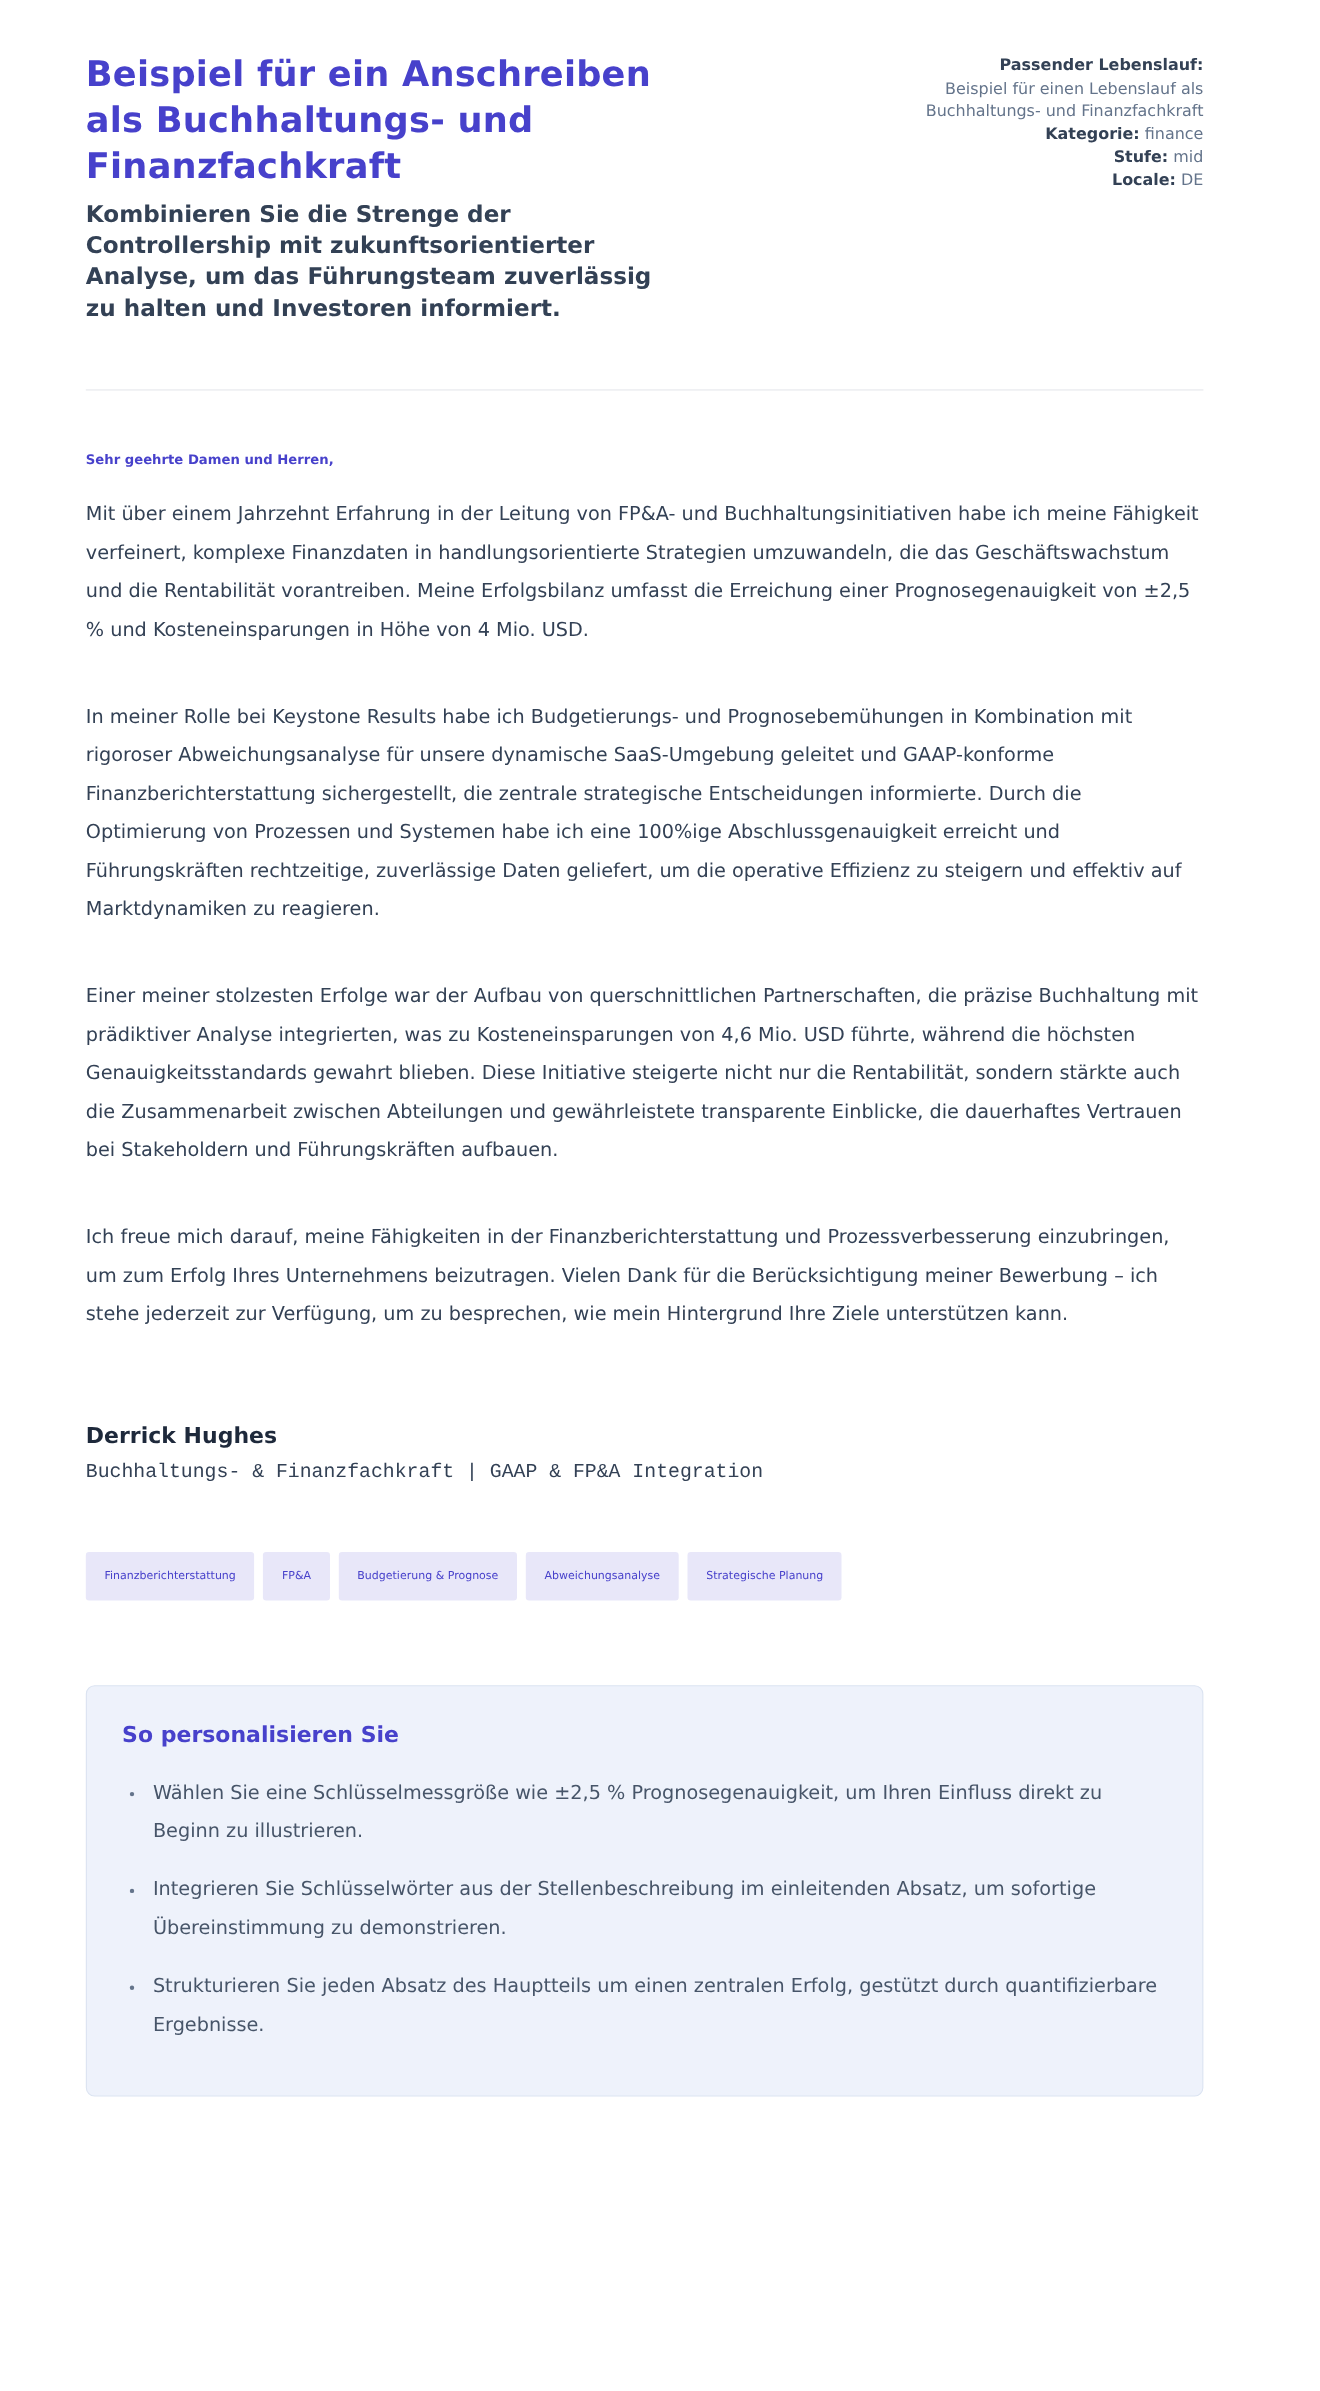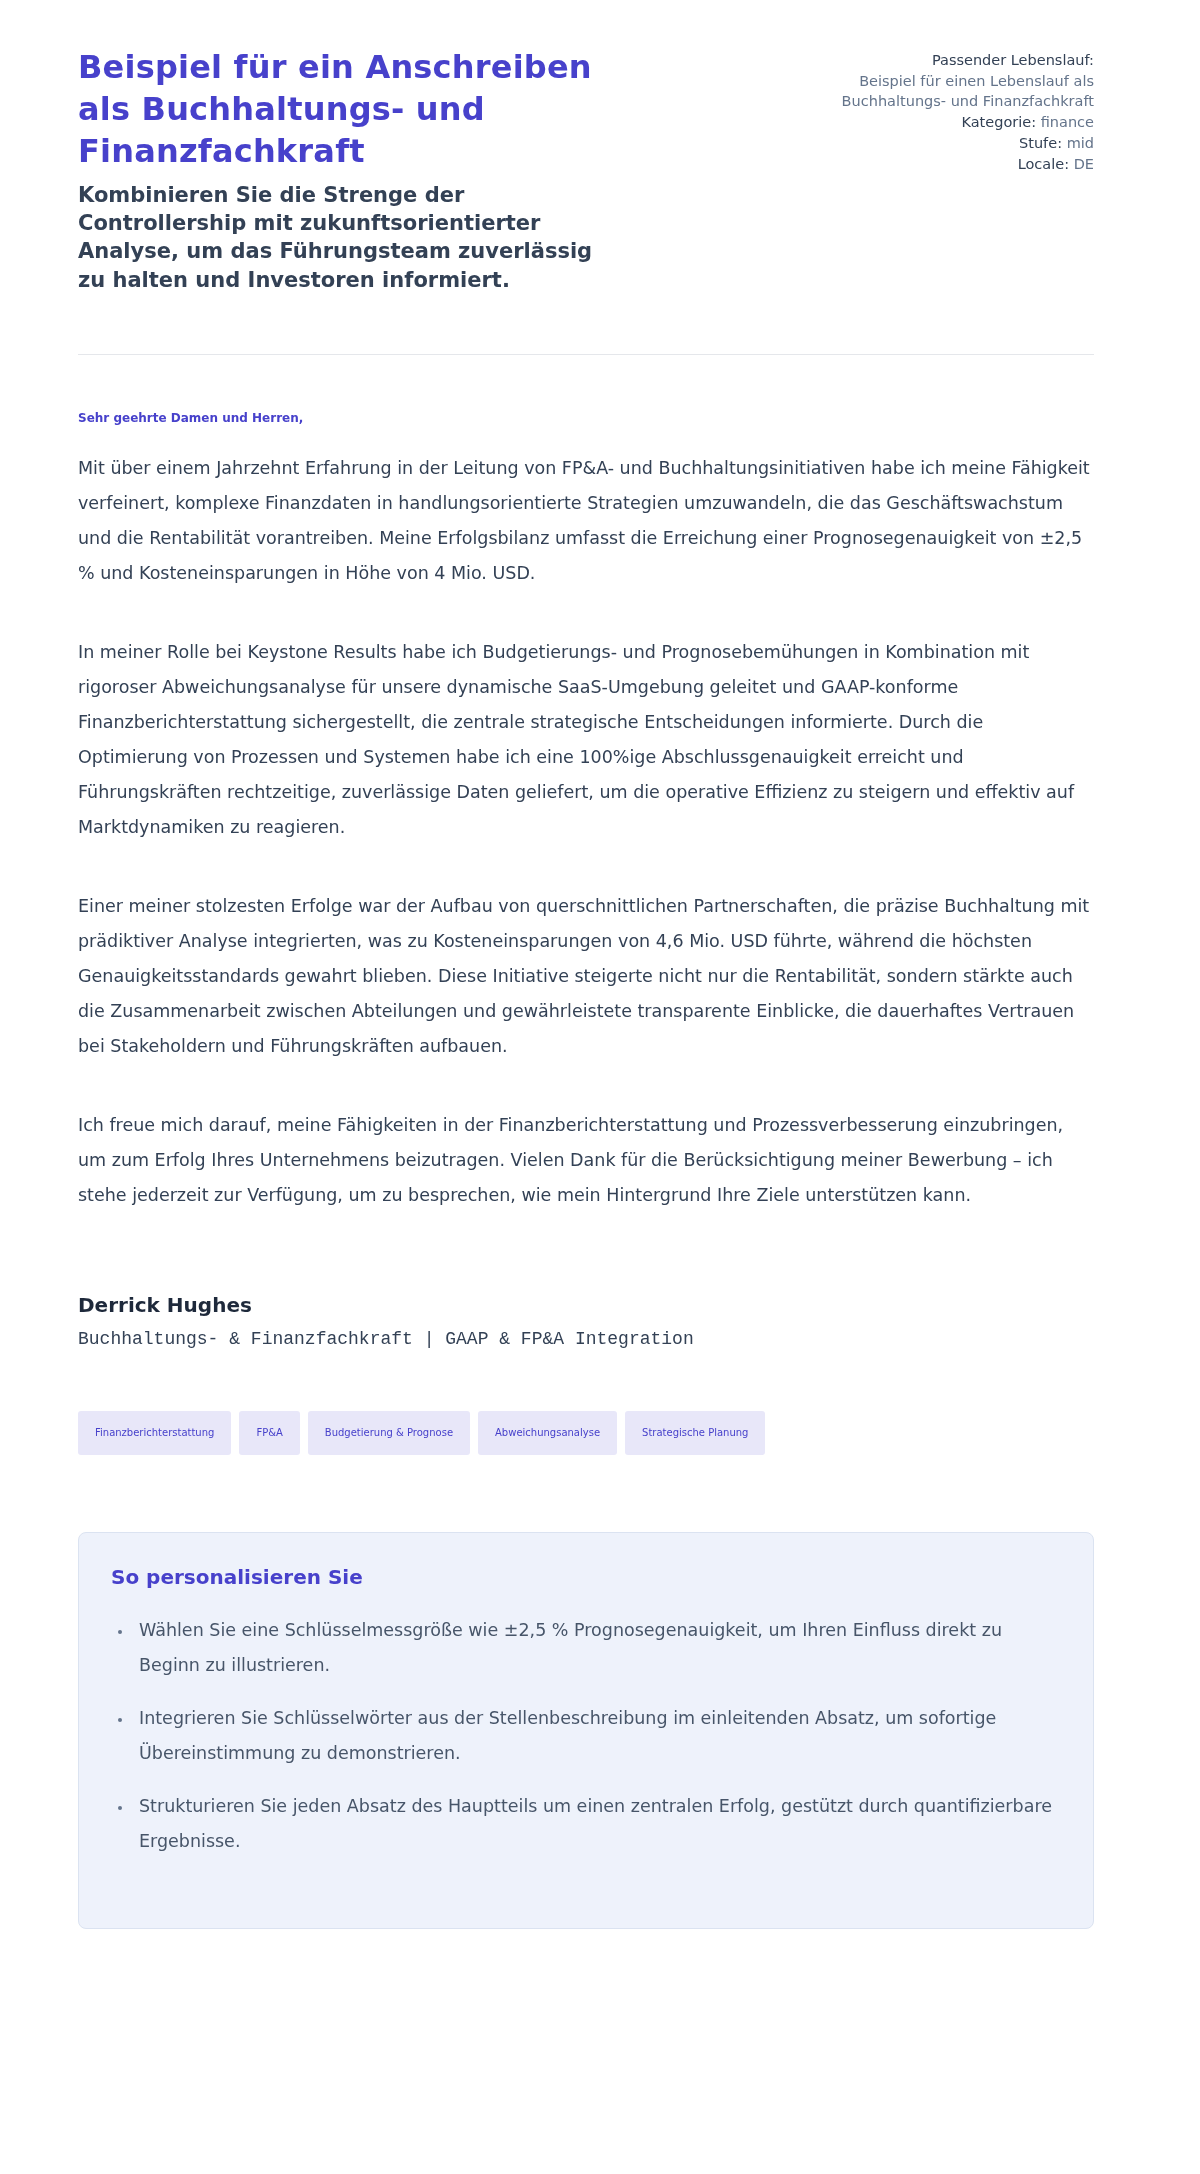--- a/index.html
+++ b/index.html
@@ -51,21 +51,21 @@
   }
   .meta{
     width:260px;
     text-align:right;
     font-size:14.5px;
     line-height:1.38;
     color:var(--muted);
     padding-top:4px;
     flex-shrink:0;
   }
-  .meta b{color:var(--ink);font-weight:normal;text-align:center;}
+  .meta b{color:var(--ink);font-weight:bold;text-align:center;}
   .meta-row{margin-bottom:1px;}
   .meta-link{color:var(--muted);text-decoration:none;cursor:pointer;display:inline-block;}
   hr.divider{
     border:none;
     border-top:1px solid var(--divider);
     margin-top:60px;
   }
   
   .salutation{
     margin-top:56px;
@@ -109,21 +109,21 @@
     padding:12px 17px;
     border-radius:3px;
     white-space:nowrap;
   }
   
   .tips-box{
     margin-top:77px;
     background:var(--box-bg);
     border:1px solid var(--box-border);
     border-radius:8px;
-    padding:26px 30px 49px 30px;
+    padding:26px 30px 26px 30px;
   }
   .tips-heading{
     color:var(--accent);
     font-weight:bold;
     font-size:20px;
     margin:6px 0 24px 2px;
   }
   .tips-list{
     list-style:disc;
     padding-left:24px;

